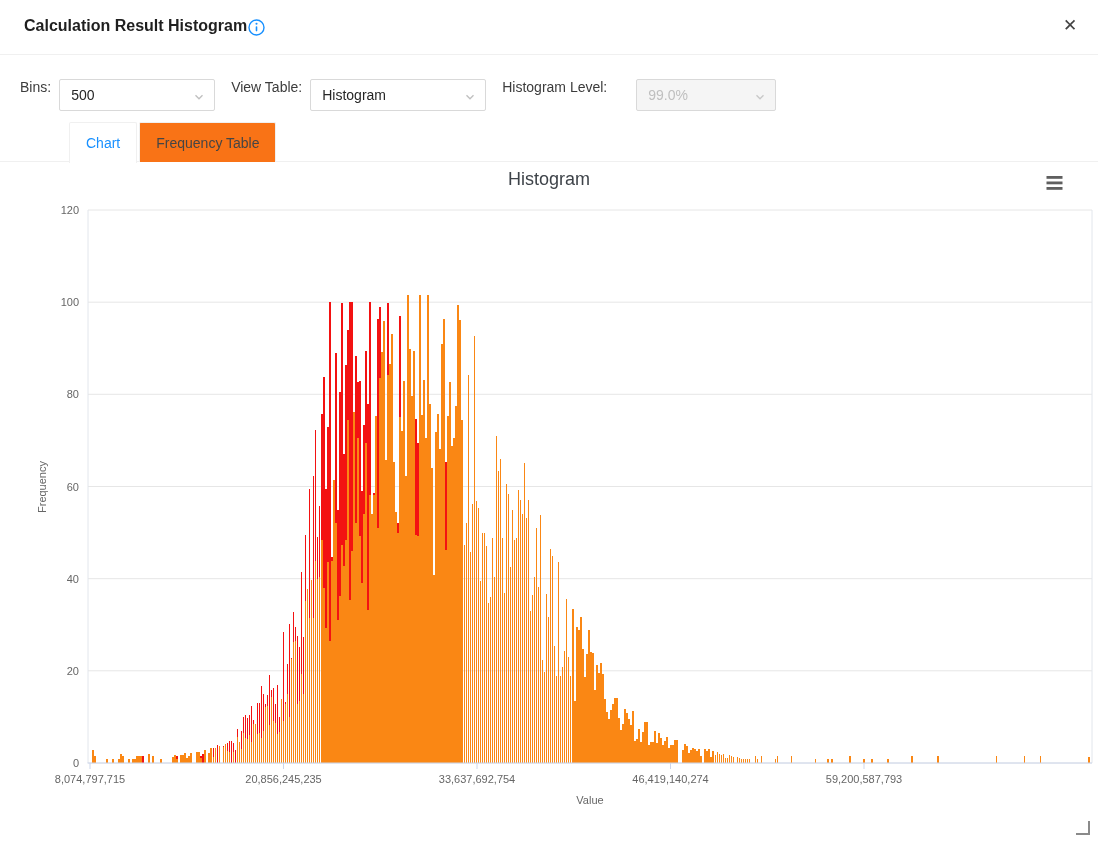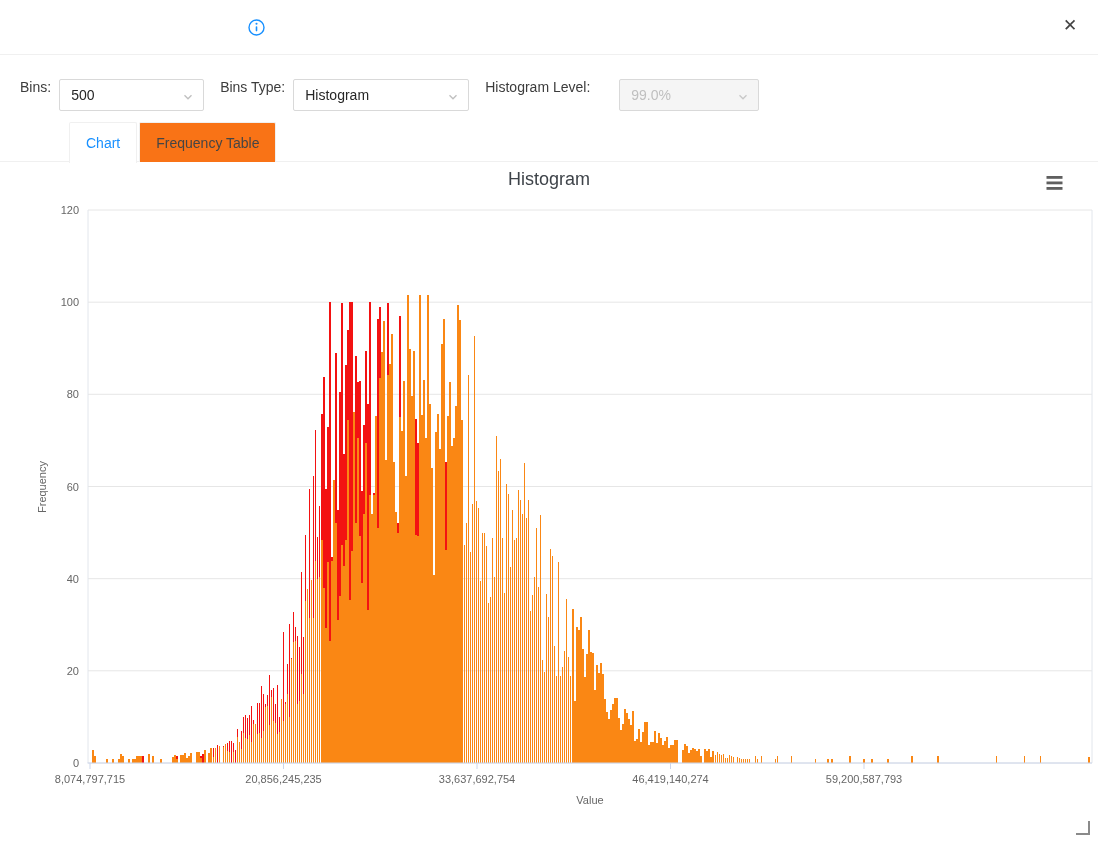--- a/index.html
+++ b/index.html
@@ -15,21 +15,21 @@
   .info-btn { position:absolute; left:248px; top:19px; width:17px; height:17px; cursor:pointer; }
   .close-btn { position:absolute; right:17px; top:15px; width:22px; height:22px;
     font-size:17px; line-height:22px; text-align:center; color:#434343; cursor:pointer; }
   
   .controls { position:absolute; top:79px; left:20px; height:32px; display:flex; }
   .ctl-label { font-size:14px; color:#3c3c3c; margin-right:8px; white-space:nowrap; }
   .select { height:32px; border:1px solid #d9d9d9; border-radius:2px; background:#fff;
     display:flex; align-items:center; padding:0 26px 0 11px; font-size:14px; color:#262626;
     position:relative; cursor:pointer; margin-right:16px; }
   .select .chev { position:absolute; right:9px; top:10px; }
-  .select.w-bins { width:145px; }
+  .select.w-bins { width:156px; }
   .select.w-view { width:176px; }
   .select.w-conf { width:140px; margin-right:0;margin-left:21px; }
   .select.disabled { background:#f5f5f5; color:#bfbfbf; cursor:not-allowed; }
   
   .tabbar { position:absolute; top:122px; left:0; width:100%; height:40px;
     border-bottom:1px solid #f0f0f0; }
   .tabs { position:absolute; left:21px; top:0; display:flex; gap:2px;padding-left:48px; }
   .tab { height:40px; line-height:40px; padding:0 16px; font-size:14px; color:#454545;
     background:#f97316; border:1px solid #f0f0f0; border-bottom:none;
     border-radius:2px 2px 0 0; cursor:pointer; white-space:nowrap; }
@@ -40,20 +40,21 @@
   .chart-menu { position:absolute; top:176px; left:1046px; width:17px; height:14px; cursor:pointer; z-index:2; }
   #chart-svg { position:absolute; top:160px; left:0; }
   #chart-svg text { font-family:"Liberation Sans", sans-serif; font-size:11px; fill:#666; }
   .resize-handle { position:absolute; right:8px; bottom:15px; width:14px; height:14px;
     border-right:2px solid #8a8a8a; border-bottom:2px solid #8a8a8a; cursor:nwse-resize; }
 </style>
 </head>
 <body>
 
 <div class="dlg-header">
+  <div class="dlg-title">Calculation Result Histogram</div>
   <span class="info-btn">
     <svg width="17" height="17" viewBox="0 0 17 17">
       <circle cx="8.5" cy="8.5" r="7.5" fill="none" stroke="#1890ff" stroke-width="1.4"></circle>
       <rect x="7.7" y="7.2" width="1.6" height="5.2" rx="0.8" fill="#1890ff"></rect>
       <circle cx="8.5" cy="4.8" r="1.05" fill="#1890ff"></circle>
     </svg>
   </span>
   <div class="close-btn">✕</div>
 </div>
 
@@ -61,21 +62,21 @@
   <span class="ctl-label">Bins:</span>
   <div class="select w-bins">
     <span>500</span>
     <span class="chev">
       <svg width="12" height="12" viewBox="0 0 12 12">
           <path d="M2.5 4.2 L6 7.8 L9.5 4.2" stroke="#bfbfbf" stroke-width="1.3" fill="none"></path>
         </svg>
     </span>
   </div>
 
-  <span class="ctl-label">Bins Type:</span>
+  <span class="ctl-label">View Table:</span>
   <div class="select w-view">
     <span>Histogram</span>
     <span class="chev">
       <svg width="12" height="12" viewBox="0 0 12 12">
           <path d="M2.5 4.2 L6 7.8 L9.5 4.2" stroke="#bfbfbf" stroke-width="1.3" fill="none"></path>
         </svg>
     </span>
   </div>
 
   <span class="ctl-label">Histogram Level:</span>

